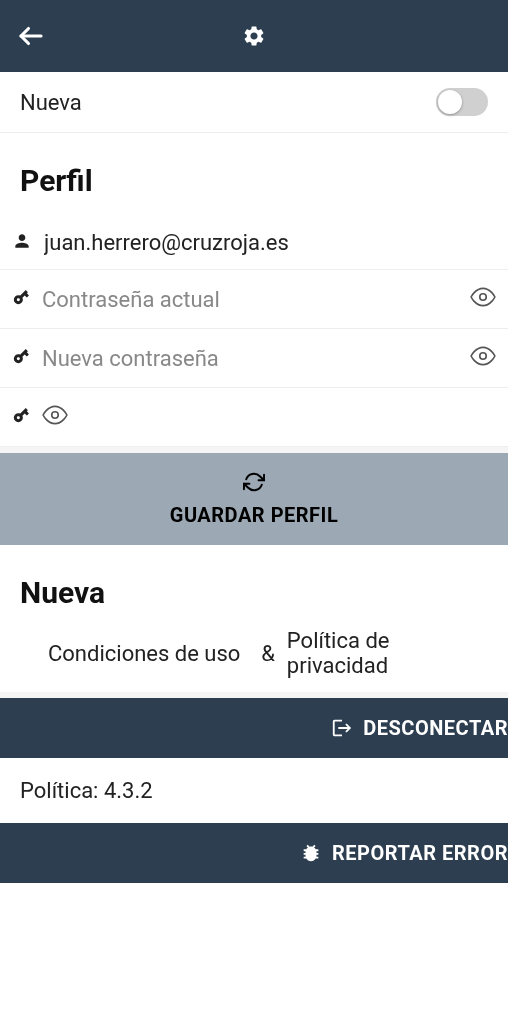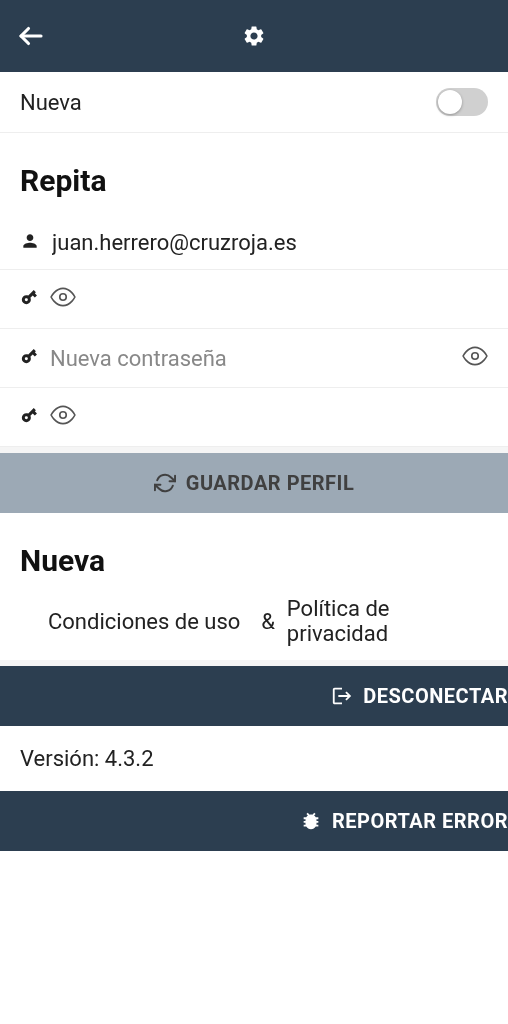--- a/index.html
+++ b/index.html
@@ -68,21 +68,21 @@
     }
     .section-title {
       font-size: 30px;
       font-weight: 700;
       color: #111;
       padding: 30px 20px 18px 20px;
     }
     .input-row {
       display: flex;
       align-items: center;
-      padding: 14px 20px;
+      padding: 14px 12px;
       border-bottom: 1px solid #eeeeee;
       gap: 12px;
     }
     .input-icon {
       flex-shrink: 0;
       color: #222;
     }
     .input-field {
       flex: 1;
       border: none;
@@ -107,21 +107,22 @@
       font-weight: 700;
       letter-spacing: 0.5px;
       cursor: pointer;
       display: flex;
       align-items: center;
       justify-content: center;
       gap: 10px;
     }
     .btn-gray {
       background: #9ca9b5;
-      color: #404040;
+      color: #000000;
+      flex-direction: column;
     }
     .btn-dark {
       background: #2c3e50;
       color: #ffffff;
       justify-content: flex-end;
     }
     .btn-red {
       background: #ef4135;
       color: #ffffff;
     }
@@ -180,37 +181,38 @@
   </div>
 </div>
 
 <div class="push-row">
   <span class="push-label">Nueva</span>
   <div class="toggle">
     <div class="toggle-knob"></div>
   </div>
 </div>
 
-<div class="section-title">Repita</div>
+<div class="section-title">Perfil</div>
 
 <div class="input-row">
   <span class="input-icon">
     <svg width="20" height="20" viewBox="0 0 24 24" fill="currentColor">
         <path d="M12 12c2.21 0 4-1.79 4-4s-1.79-4-4-4-4 1.79-4 4 1.79 4 4 4zm0 2c-2.67 0-8 1.34-8 4v2h16v-2c0-2.66-5.33-4-8-4z"></path>
       </svg>
   </span>
   <input class="input-field" type="text" value="juan.herrero@cruzroja.es" style="">
 </div>
 
 <div class="input-row">
   <span class="input-icon">
     <svg width="18" height="18" viewBox="0 0 24 24" fill="currentColor">
         <path d="M12.65 10C11.83 7.67 9.61 6 7 6c-3.31 0-6 2.69-6 6s2.69 6 6 6c2.61 0 4.83-1.67 5.65-4H17v4h4v-4h2v-4H12.65zM7 14c-1.1 0-2-.9-2-2s.9-2 2-2 2 .9 2 2-.9 2-2 2z" transform="rotate(-45 12 12)"></path>
       </svg>
   </span>
+  <input class="input-field" type="password" placeholder="Contraseña actual" style="">
   <span class="eye-btn">
     <svg width="26" height="26" viewBox="0 0 24 24" fill="none" stroke="currentColor" stroke-width="1.5">
         <path d="M1 12s4-8 11-8 11 8 11 8-4 8-11 8-11-8-11-8z"></path>
         <circle cx="12" cy="12" r="3"></circle>
       </svg>
   </span>
 </div>
 
 <div class="input-row">
   <span class="input-icon">
@@ -260,21 +262,21 @@
 </div>
 
 <div class="spacer-top"></div>
 <button class="btn btn-dark">
   <svg width="22" height="22" viewBox="0 0 24 24" fill="currentColor">
       <path d="M17 7l-1.41 1.41L18.17 11H8v2h10.17l-2.58 2.58L17 17l5-5zM4 5h8V3H4c-1.1 0-2 .9-2 2v14c0 1.1.9 2 2 2h8v-2H4V5z"></path>
     </svg>
   <span>DESCONECTAR</span>
 </button>
 
-<div class="version-row">Versión: 4.3.2</div>
+<div class="version-row">Política: 4.3.2</div>
 
 <div class="btn-stack">
   <button class="btn btn-dark">
     <svg width="22" height="22" viewBox="0 0 24 24" fill="currentColor">
         <path d="M20 8h-2.81c-.45-.78-1.07-1.45-1.82-1.96L17 4.41 15.59 3l-2.17 2.17C12.96 5.06 12.49 5 12 5s-.96.06-1.41.17L8.41 3 7 4.41l1.62 1.63C7.88 6.55 7.26 7.22 6.81 8H4v2h2.09c-.05.33-.09.66-.09 1v1H4v2h2v1c0 .34.04.67.09 1H4v2h2.81c1.04 1.79 2.97 3 5.19 3s4.15-1.21 5.19-3H20v-2h-2.09c.05-.33.09-.66.09-1v-1h2v-2h-2v-1c0-.34-.04-.67-.09-1H20V8z"></path>
       </svg>
     <span>REPORTAR ERROR</span>
   </button>
 
 

